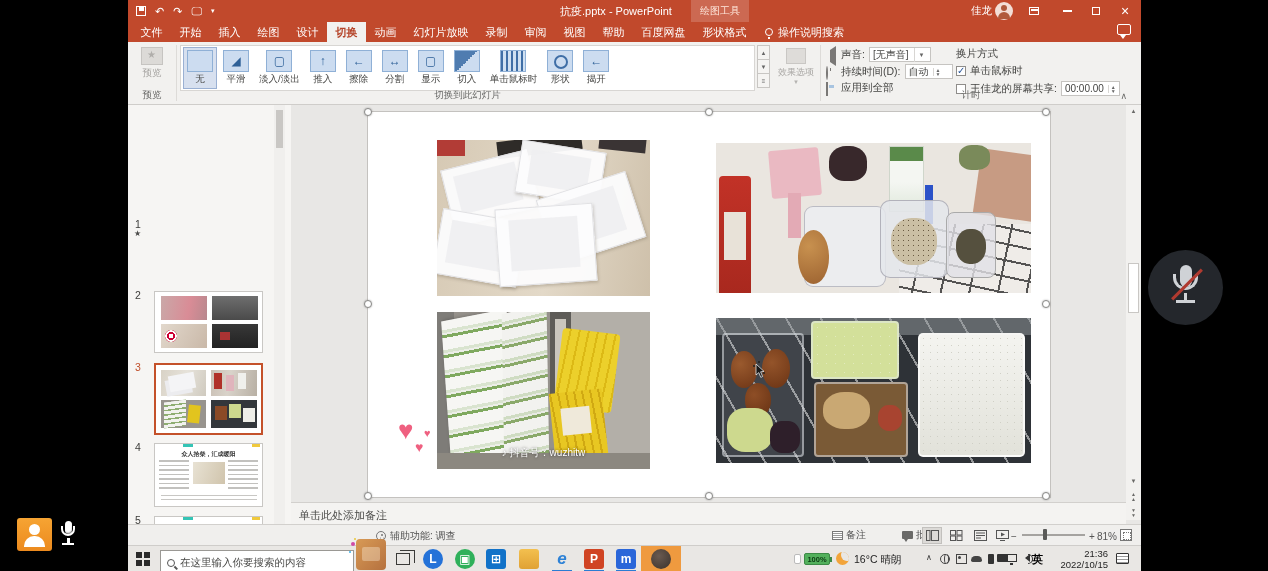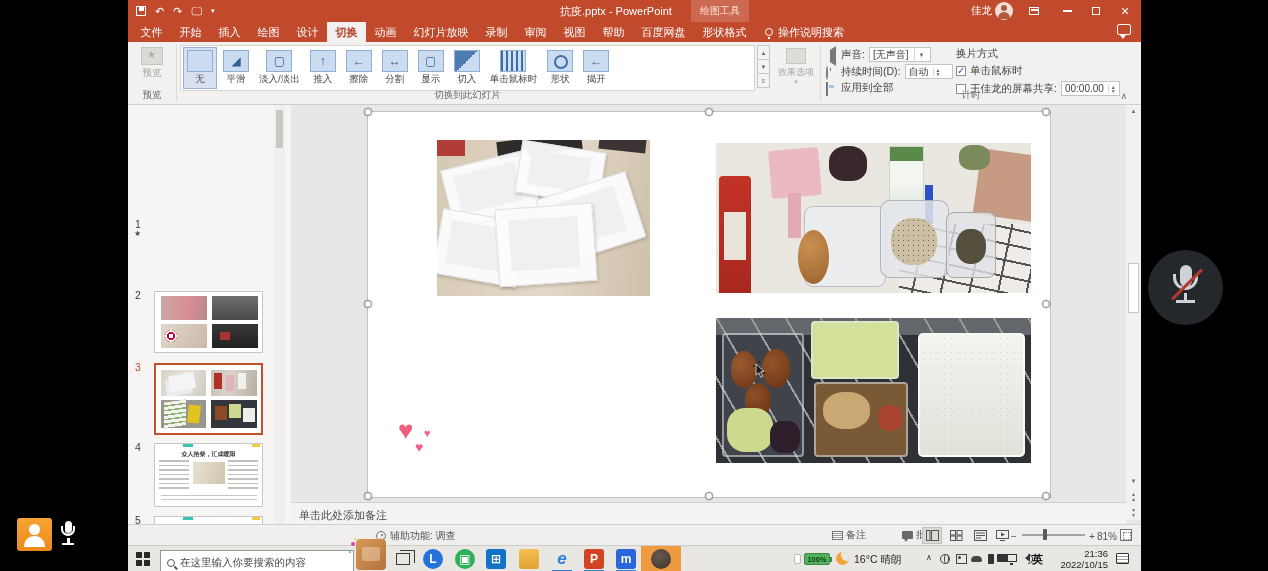--- a/index.html
+++ b/index.html
@@ -495,20 +495,29 @@
             <i class="milk"></i>
             <i class="pen"></i>
           <i class="tanbox"></i>
             <i class="greens"></i>
             <i class="grid"></i>
             <i class="bag1"></i>
             <i class="bag2"></i>
             <i class="bag3"></i>
             <i class="egg"></i>
         </div>
+        <div class="photo" id="photoBL">
+          <i class="door"></i>
+            <i class="st1"></i>
+            <i class="st2"></i>
+            <i class="y1"></i>
+            <i class="y2"></i>
+            <i class="floor"></i>
+          <div class="wm"><span>♪</span> <span>抖音号：wuzhitw</span></div>
+        </div>
         <div class="photo" id="photoBR">
           <i class="strip"></i>
           <div class="cont cA">
               <i class="mb1"></i>
               <i class="mb2"></i>
               <i class="mb3"></i>
               <i class="vg"></i>
               <i class="pl"></i>
             </div>
           <i class="cont cB"></i>

